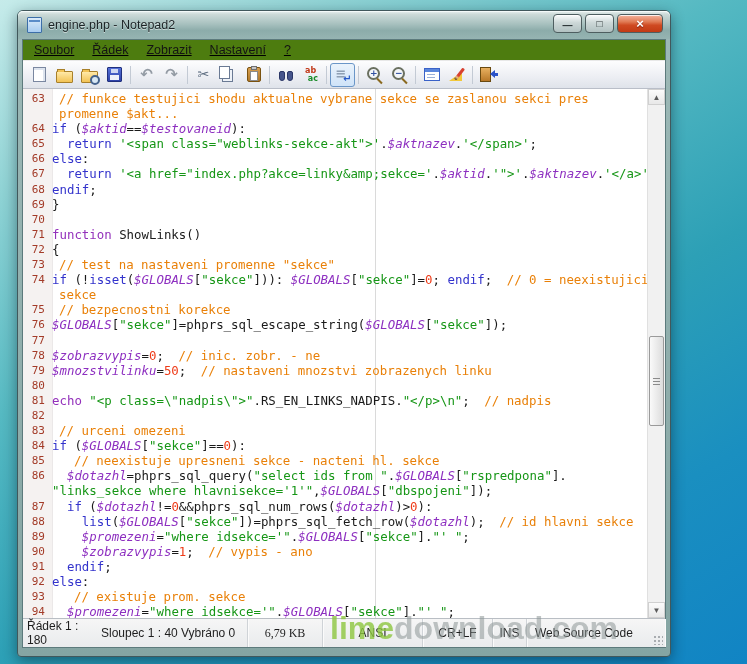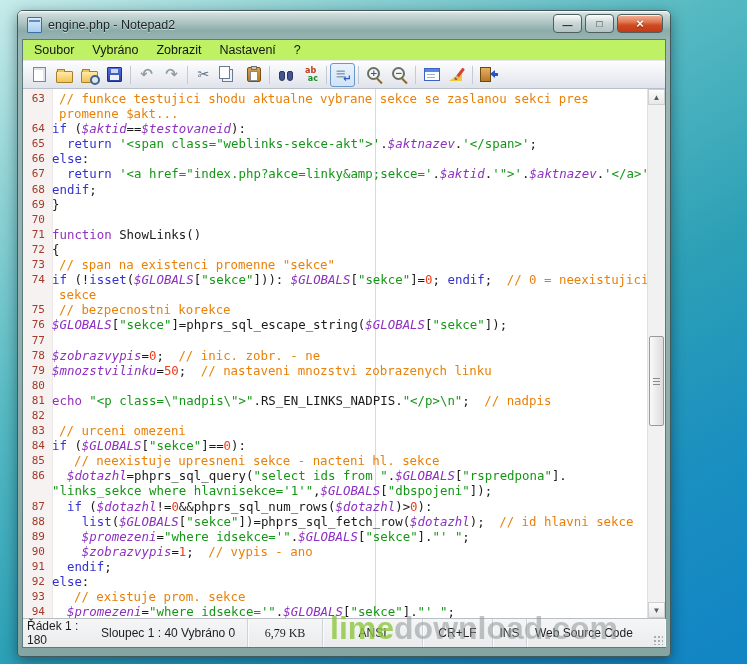--- a/index.html
+++ b/index.html
@@ -21,21 +21,21 @@
   .wbtn{height:17px;border:1px solid #4e5e60;border-radius:4px;display:flex;align-items:center;justify-content:center;
     background:linear-gradient(#fbfdfd,#cdd8d8 45%,#b2c2c2);box-shadow:inset 0 1px 0 rgba(255,255,255,.8);}
   .wbtn.minimize,.wbtn.maximize{width:27px;}
   .wbtn.close{width:44px;background:linear-gradient(#f4b49e 0%,#e07a54 40%,#cf4a22 60%,#c23a14 100%);}
   .wglyph{font-size:10px;line-height:10px;color:#2c3436;font-weight:bold;}
   .wbtn.minimize .wglyph{margin-top:5px;}
   .wbtn.close .wglyph{color:#fff;font-size:13px;text-shadow:0 1px 1px rgba(80,0,0,.6);}
   
   #client{position:absolute;left:4px;right:4px;top:28px;bottom:8px;background:#fff;
     border:1px solid #5c7a7c;display:flex;flex-direction:column;}
-  #menubar{height:20px;background:#bef264;display:flex;align-items:flex-start;padding:0 2px;flex:0 0 auto;}
+  #menubar{height:20px;background:#4d7c0f;display:flex;align-items:flex-start;padding:0 2px;flex:0 0 auto;text-decoration:underline;}
   .mitem{padding:3px 9px;font-size:12.5px;color:#141414;}
   #toolbar{height:27px;flex:0 0 auto;display:flex;align-items:center;padding:0 4px;
     background:linear-gradient(#fdfdfe,#eceef3 60%,#dfe3ea);border-top:1px solid #e8e8e8;border-bottom:1px solid #b9bec8;}
   .tbtn{width:23px;height:22px;display:flex;align-items:center;justify-content:center;border:1px solid transparent;border-radius:3px;}
   .tbtn.pressed{border:1px solid #6a96c8;background:linear-gradient(#eaf3fc,#cfe3f8);}
   .tsep{width:1px;height:18px;background:#c3cad4;margin:0 3px;flex:0 0 auto;}
   
   .ic{position:relative;display:inline-block;}
   .ic-new{width:11px;height:13px;background:#fff;border:1px solid #7a87a0;box-shadow:inset -2px 2px 0 #dde4ee;}
   .ic-open,.ic-browse{width:15px;height:10px;background:linear-gradient(#ffe9a8,#f2c355);border:1px solid #a8802a;border-radius:1px;margin-top:4px;}
@@ -135,21 +135,21 @@
         <div class="wbtn close">
             <span class="wglyph">×</span>
           </div>
       </div>
     </div>
 
     <div id="client">
 
       <div id="menubar">
         <span class="mitem">Soubor</span>
-        <span class="mitem">Vybráno</span>
+        <span class="mitem">Řádek</span>
         <span class="mitem">Zobrazit</span>
         <span class="mitem">Nastavení</span>
         <span class="mitem">?</span>
       </div>
 
       <div id="toolbar">
           <div class="tbtn">
             <span class="ic ic-new"></span>
           </div>
           <div class="tbtn">
@@ -216,21 +216,21 @@
             <div class="row"><span class="ln"></span><span class="cd"><span class="tc">promenne $akt...</span></span></div>
             <div class="row"><span class="ln">64</span><span class="cd"><span class="tk">if</span><span class="tp"> (</span><span class="tv">$aktid</span><span class="tp">==</span><span class="tv">$testovaneid</span><span class="tp">):</span></span></div>
             <div class="row"><span class="ln">65</span><span class="cd"><span class="tp">  </span><span class="tk">return</span><span class="tp"> </span><span class="ts">'&lt;span class="weblinks-sekce-akt"&gt;'</span><span class="tp">.</span><span class="tv">$aktnazev</span><span class="tp">.</span><span class="ts">'&lt;/span&gt;'</span><span class="tp">;</span></span></div>
             <div class="row"><span class="ln">66</span><span class="cd"><span class="tk">else</span><span class="tp">:</span></span></div>
             <div class="row"><span class="ln">67</span><span class="cd"><span class="tp">  </span><span class="tk">return</span><span class="tp"> </span><span class="ts">'&lt;a href="index.php?akce=linky&amp;amp;sekce='</span><span class="tp">.</span><span class="tv">$aktid</span><span class="tp">.</span><span class="ts">'"&gt;'</span><span class="tp">.</span><span class="tv">$aktnazev</span><span class="tp">.</span><span class="ts">'&lt;/a&gt;'</span><span class="tp">;</span></span></div>
             <div class="row"><span class="ln">68</span><span class="cd"><span class="tk">endif</span><span class="tp">;</span></span></div>
             <div class="row"><span class="ln">69</span><span class="cd"><span class="tp">}</span></span></div>
             <div class="row"><span class="ln">70</span><span class="cd"></span></div>
             <div class="row"><span class="ln">71</span><span class="cd"><span class="tw">function</span><span class="tp"> ShowLinks()</span></span></div>
             <div class="row"><span class="ln">72</span><span class="cd"><span class="tp">{</span></span></div>
-            <div class="row"><span class="ln">73</span><span class="cd"><span class="tc">// span na existenci promenne "sekce"</span></span></div>
+            <div class="row"><span class="ln">73</span><span class="cd"><span class="tc">// test na nastaveni promenne "sekce"</span></span></div>
             <div class="row"><span class="ln">74</span><span class="cd"><span class="tk">if</span><span class="tp"> (!</span><span class="tk">isset</span><span class="tp">(</span><span class="tv">$GLOBALS</span><span class="tp">[</span><span class="ts">"sekce"</span><span class="tp">])): </span><span class="tv">$GLOBALS</span><span class="tp">[</span><span class="ts">"sekce"</span><span class="tp">]=</span><span class="tn">0</span><span class="tp">; </span><span class="tk">endif</span><span class="tp">; </span><span class="tc">// 0 = neexistujici</span></span></div>
             <div class="row"><span class="ln"></span><span class="cd"><span class="tc">sekce</span></span></div>
             <div class="row"><span class="ln">75</span><span class="cd"><span class="tc">// bezpecnostni korekce</span></span></div>
             <div class="row"><span class="ln">76</span><span class="cd"><span class="tv">$GLOBALS</span><span class="tp">[</span><span class="ts">"sekce"</span><span class="tp">]=phprs_sql_escape_string(</span><span class="tv">$GLOBALS</span><span class="tp">[</span><span class="ts">"sekce"</span><span class="tp">]);</span></span></div>
             <div class="row"><span class="ln">77</span><span class="cd"></span></div>
             <div class="row"><span class="ln">78</span><span class="cd"><span class="tv">$zobrazvypis</span><span class="tp">=</span><span class="tn">0</span><span class="tp">; </span><span class="tc">// inic. zobr. - ne</span></span></div>
             <div class="row"><span class="ln">79</span><span class="cd"><span class="tv">$mnozstvilinku</span><span class="tp">=</span><span class="tn">50</span><span class="tp">; </span><span class="tc">// nastaveni mnozstvi zobrazenych linku</span></span></div>
             <div class="row"><span class="ln">80</span><span class="cd"></span></div>
             <div class="row"><span class="ln">81</span><span class="cd"><span class="tw">echo</span><span class="tp"> </span><span class="ts">"&lt;p class=\"nadpis\"&gt;"</span><span class="tp">.RS_EN_LINKS_NADPIS.</span><span class="ts">"&lt;/p&gt;\n"</span><span class="tp">; </span><span class="tc">// nadpis</span></span></div>
             <div class="row"><span class="ln">82</span><span class="cd"></span></div>

